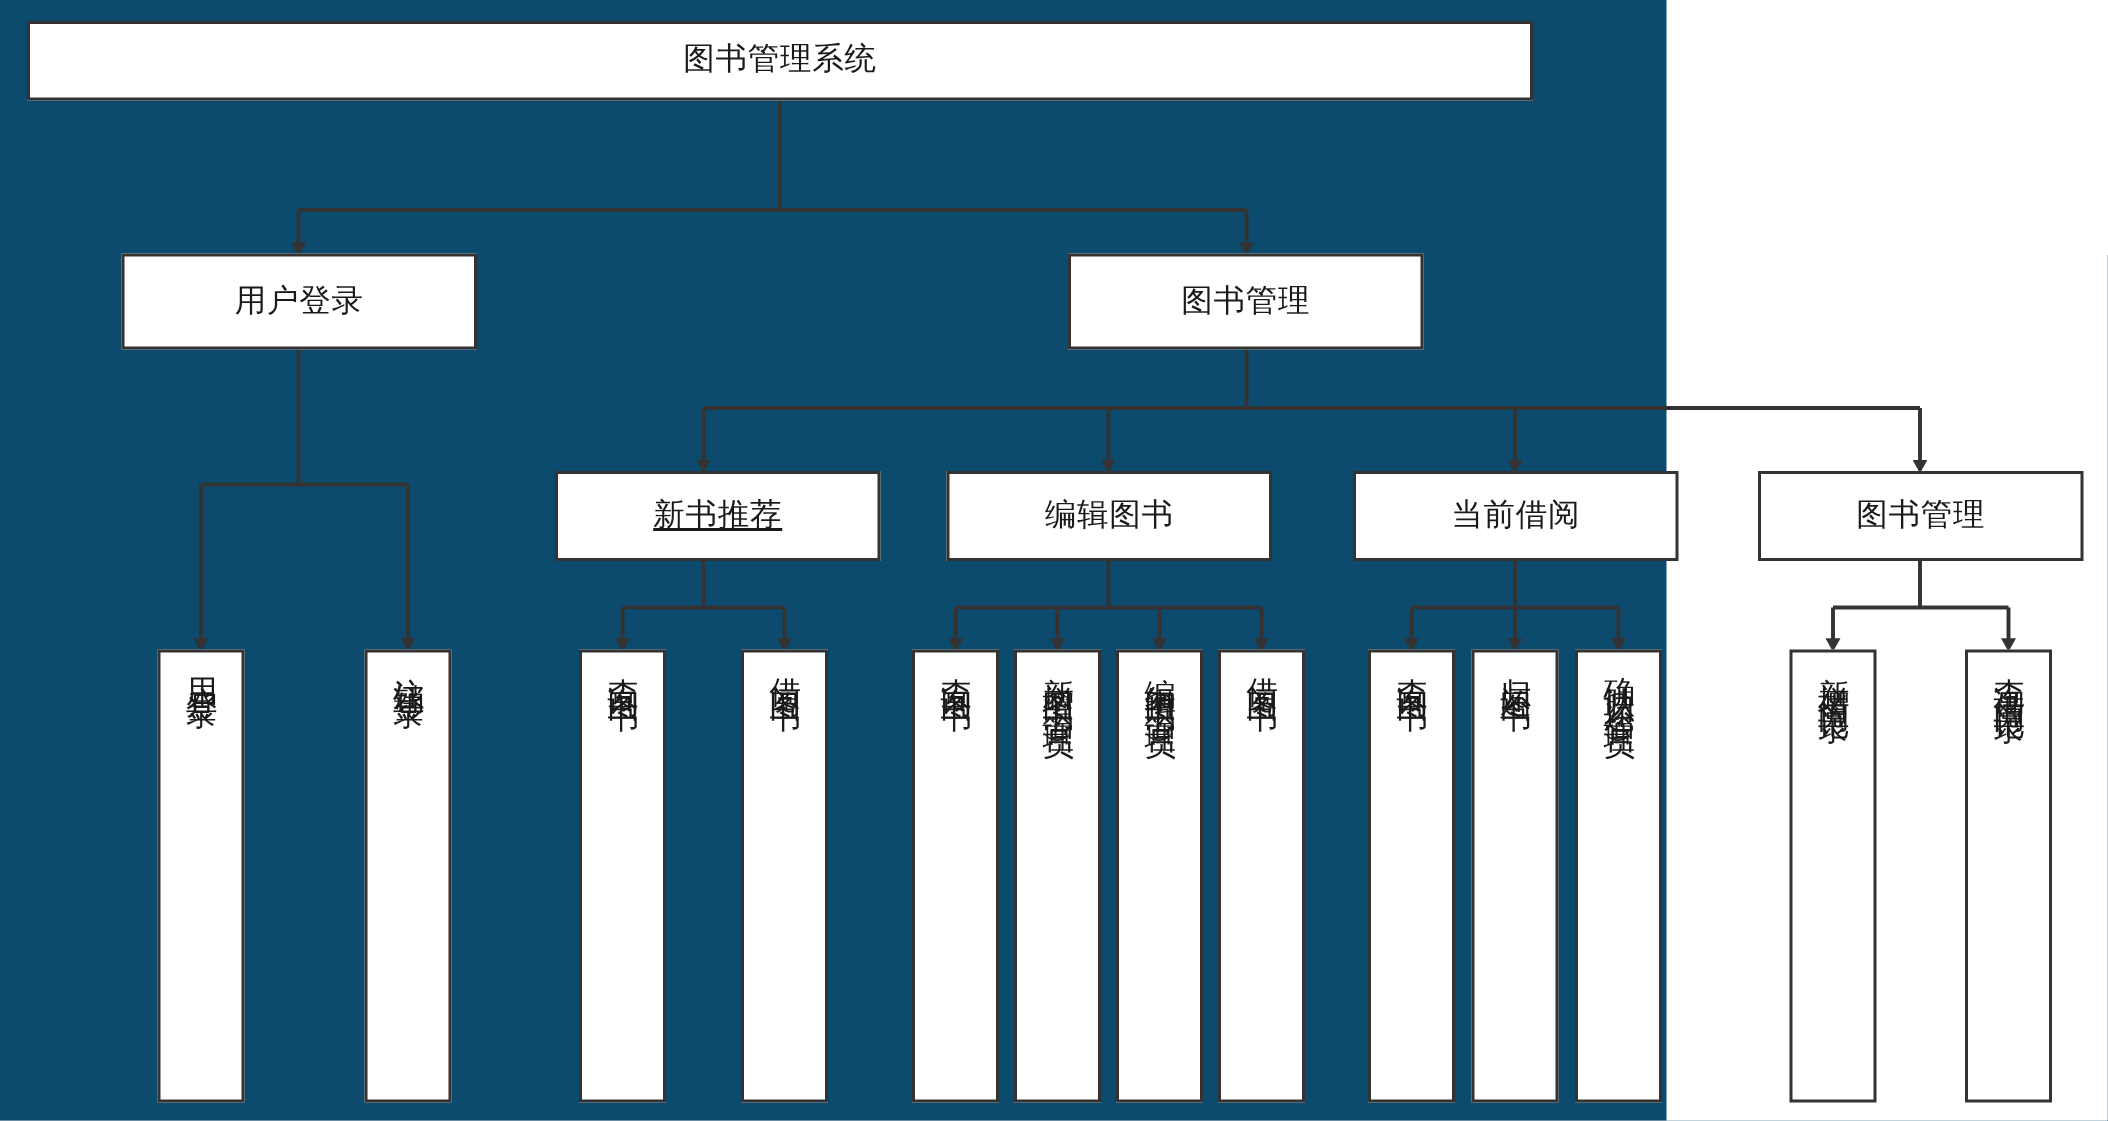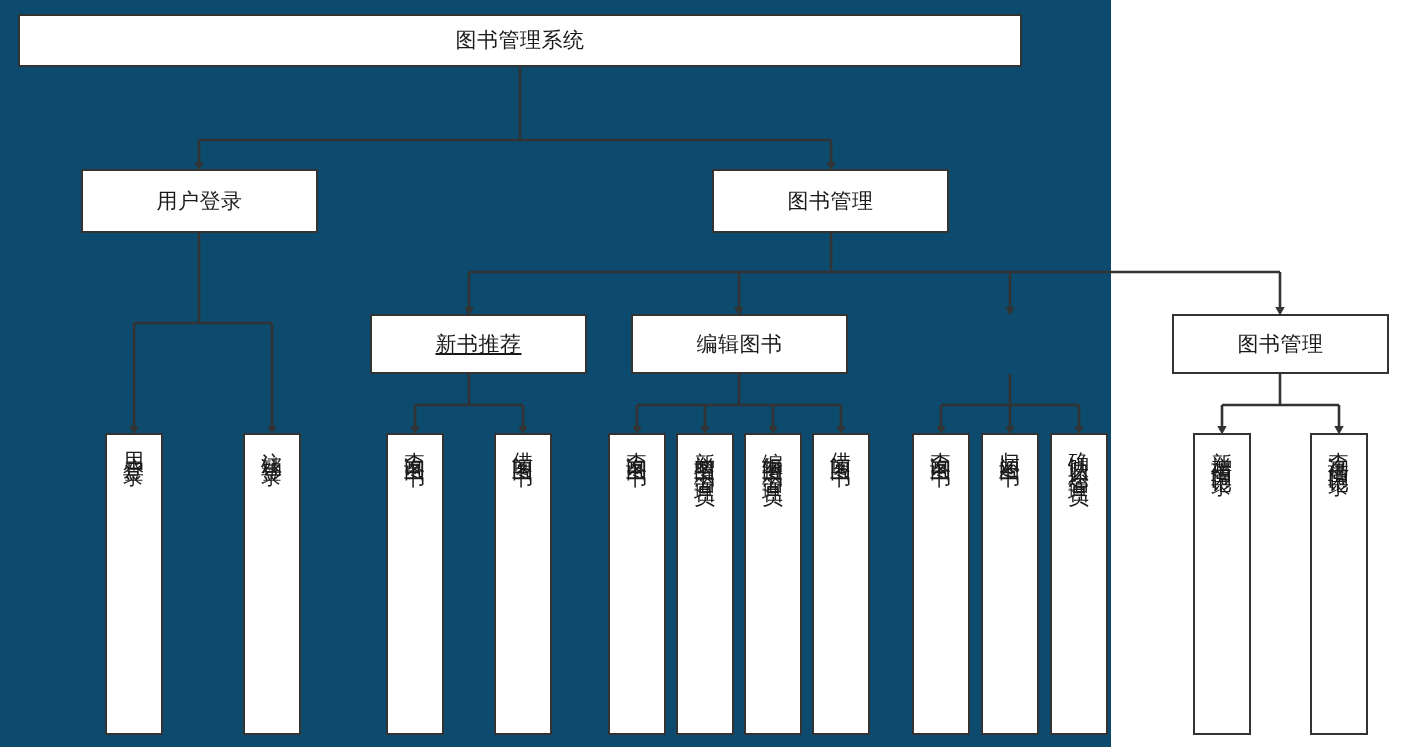--- a/index.html
+++ b/index.html
@@ -143,20 +143,23 @@
   </div>
 
   <div class="node horiz" style="left:370px; top:314px; width:217px; height:60px;text-decoration:underline;">
     <span class="node-label">新书推荐</span>
   </div>
 
   <div class="node horiz" style="left:631px; top:314px; width:217px; height:60px;">
     <span class="node-label">编辑图书</span>
   </div>
 
+  <div class="node horiz" style="left:902px; top:314px; width:217px; height:60px;">
+    <span class="node-label">当前借阅</span>
+  </div>
 
   <div class="node horiz" style="left:1172px; top:314px; width:217px; height:60px;">
     <span class="node-label">图书管理</span>
   </div>
 
   <div class="node leaf" style="left:105px; top:433px; width:58px; height:302px;">
     <span class="node-label">用户登录</span>
   </div>
 
   <div class="node leaf" style="left:243px; top:433px; width:58px; height:302px;">

